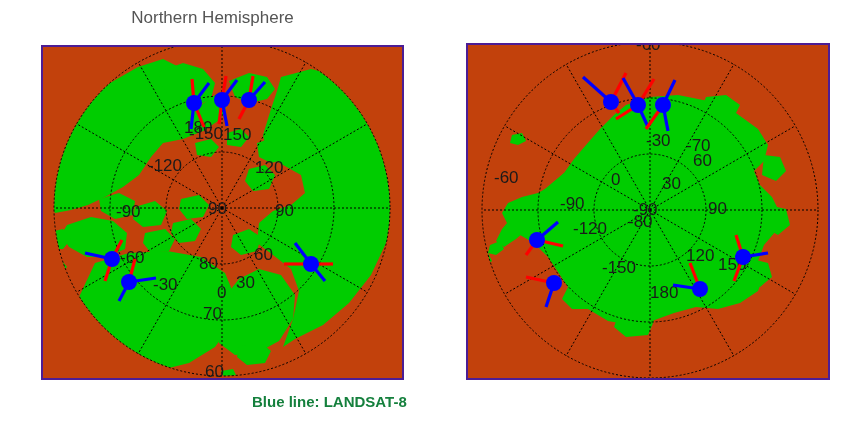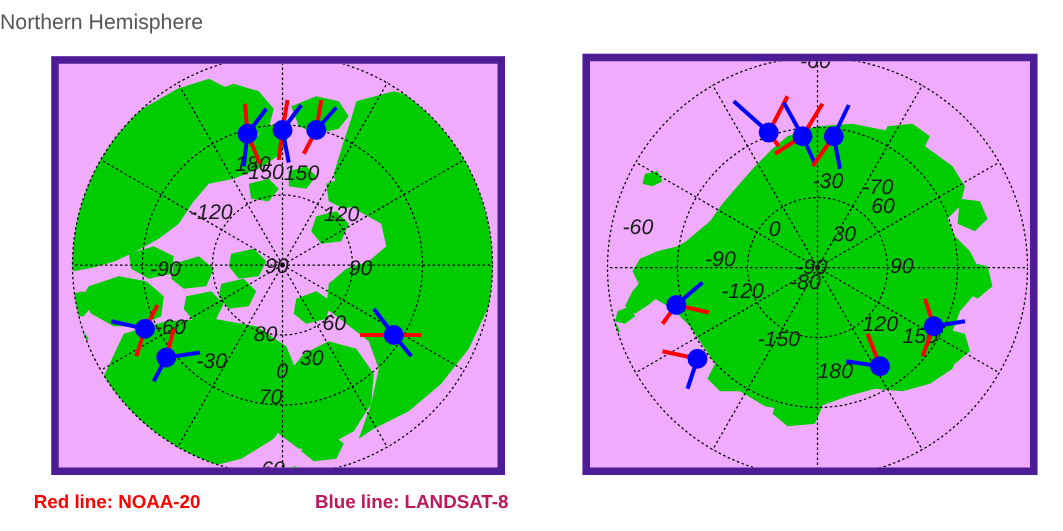--- a/index.html
+++ b/index.html
@@ -21,34 +21,33 @@
     height: 425px;
   }
   #panel-north { left: 0; }
   #panel-south { left: 425px; }
 
   .panel-title {
     position: absolute;
     top: 8px;
     left: 0;
     width: 425px;
-    text-align: left;
+    text-align: center;
     font-size: 17px;
     color: #555555;
     font-family: "Liberation Sans", sans-serif;
     white-space: nowrap;
   }
 
   .plot-frame {
     position: absolute;
-    border: 6px solid #4c1d95;
+    border: 2px solid #4c1d95;
     box-sizing: border-box;
-    background: #f0abfc;
+    background: #c2410c;
     overflow: hidden;
-    font-style: italic;
   }
   #frame-north {
     left: 41px;
     top: 45px;
     width: 363px;
     height: 335px;
   }
   #frame-south {
     left: 41px;
     top: 43px;
@@ -70,21 +69,21 @@
     height: 30px;
   }
   .legend-item {
     position: absolute;
     font-size: 15px;
     font-weight: bold;
     white-space: nowrap;
     font-family: "Liberation Sans", sans-serif;
   }
   #legend-red { left: 27px; top: 0px; color: #ff0000; }
-  #legend-blue { left: 252px; top: 0px; color: #be185d; }
+  #legend-blue { left: 252px; top: 0px; color: #15803d; }
   #legend-epoch { left: 462px; top: 0px; color: #000000; }
 
   .grid-label {
     font-family: "Liberation Sans", sans-serif;
     font-size: 17px;
     fill: #1a1a1a;
     font-weight: normal;
   }
   .grid-line {
     stroke: #000000;
@@ -366,15 +365,14 @@
           <line class="sat-blue" x1="232" y1="244" x2="205" y2="240"></line>
           <line class="sat-red" x1="232" y1="244" x2="222" y2="218"></line>
           <circle class="sat-dot" cx="232" cy="244" r="8"></circle>
         </g>
       </g>
     </svg>
   </div>
 </div>
 
 <div class="footer-row">
-  <div class="legend-item" id="legend-red">Red line: NOAA-20</div>
   <div class="legend-item" id="legend-blue">Blue line: LANDSAT-8</div>
 </div>
 
 </body></html>

